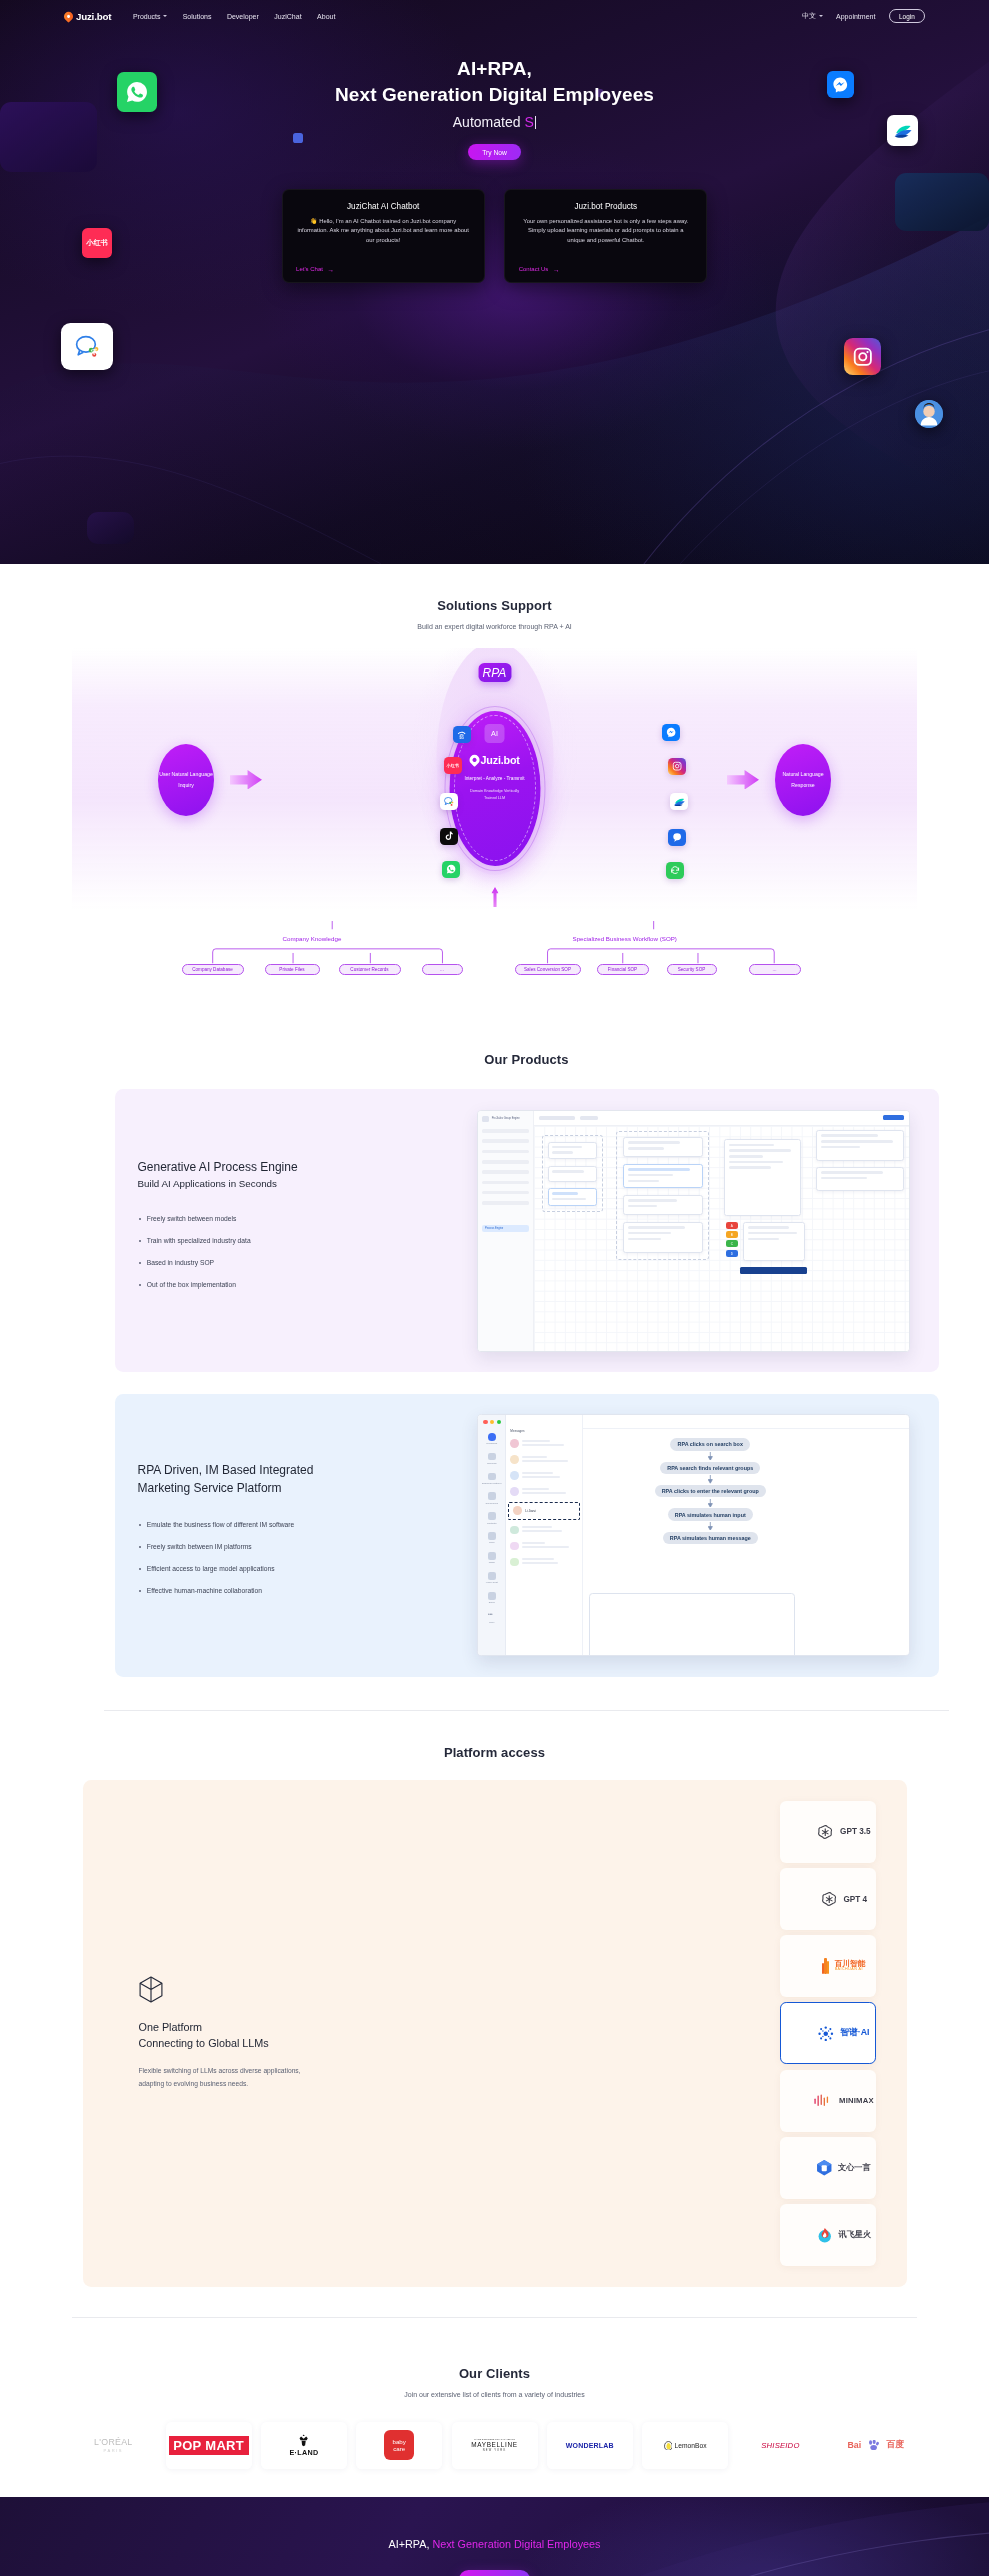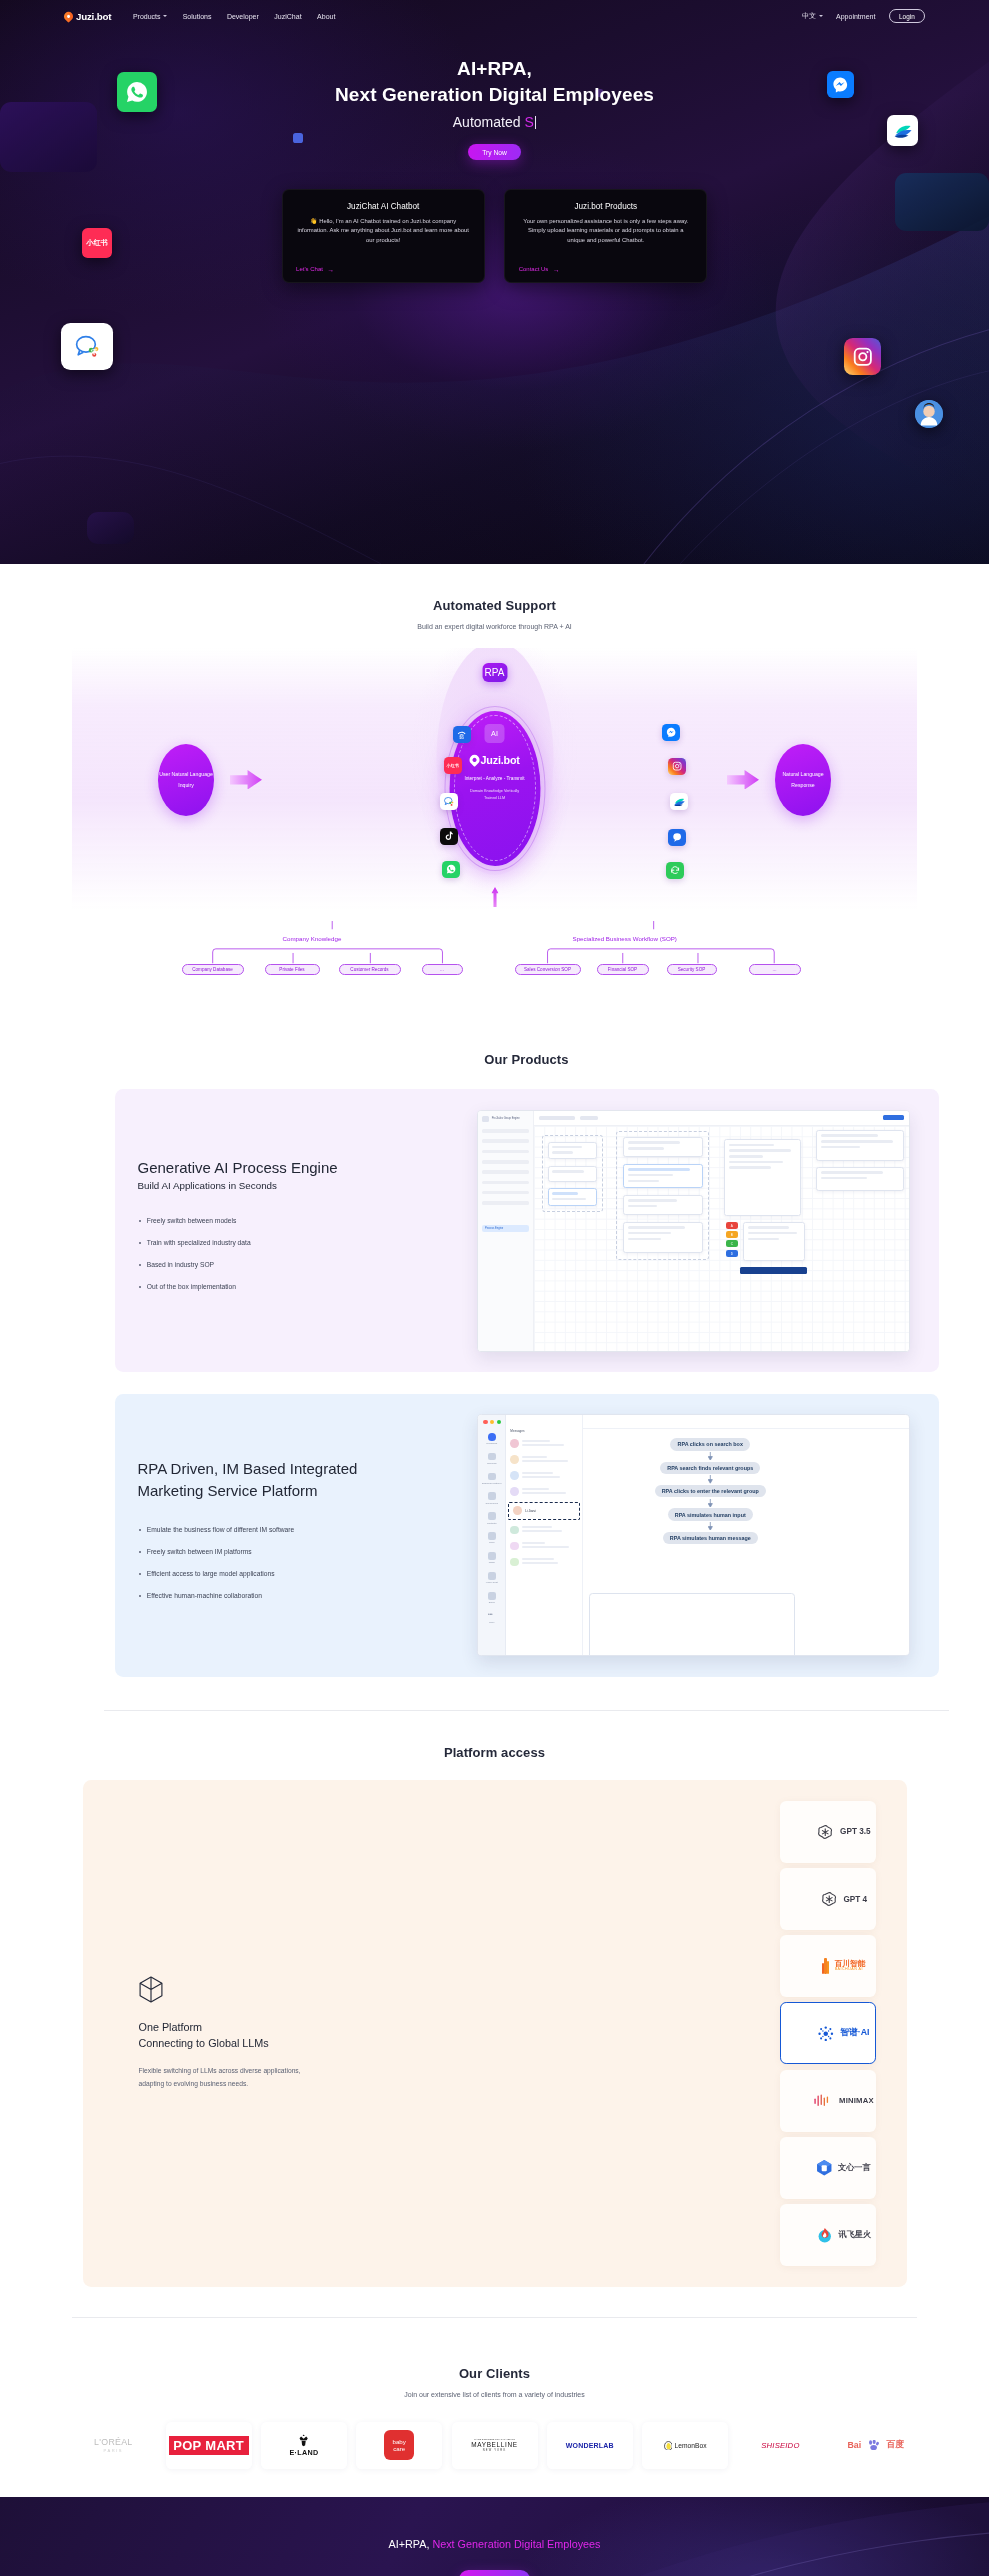--- a/index.html
+++ b/index.html
@@ -88,24 +88,25 @@
       linear-gradient(180deg, rgba(252,246,255,0) 0%, rgba(246,232,253,.85) 22%, rgba(244,228,252,.95) 55%, rgba(255,255,255,1) 96%);
     border-radius:3.1px;overflow:hidden;
   }
   .d-oval{
     position:absolute;left:50%;transform:translateX(-50%);top:-6.2px;width:117px;height:233px;
     border-radius:50%;
     background:linear-gradient(180deg, rgba(238,213,250,.75), rgba(246,230,253,.35));
   }
   .rpa-chip{
     position:absolute;left:50%;transform:translateX(-50%);top:15px;
-    width:25px;height:19.6px;border-radius:5.7px;
+    width:33px;height:19.6px;border-radius:5.7px;
     background:linear-gradient(150deg,#a919f0,#7d1ae8);
-    color:#fff;font-size:10px;display:flex;align-items:center;justify-content:center;
+    color:#fff;font-size:12px;display:flex;align-items:center;justify-content:center;
     box-shadow:0 2.6px 8.2px rgba(140,30,230,.4);
+    font-style:italic;
   }
   .core{
     position:absolute;left:50%;transform:translateX(-50%);top:63px;
     width:91px;height:155px;border-radius:50%;
     background:linear-gradient(160deg,#c01ef7 0%,#9b13f0 45%,#8a12ef 100%);
     box-shadow:0 6.2px 26px rgba(160,26,240,.38);
     display:flex;flex-direction:column;align-items:center;
     color:#fff;
   }
   .core-ring{
@@ -147,21 +148,21 @@
 
   
   .products{padding:30px 0 5.2px;margin-left:32px;}
   .pcard{
     width:824px;margin:21.6px auto 0;border-radius:8.2px;display:flex;align-items:center;
     padding:20.6px 23px;gap:15.5px;position:relative;overflow:hidden;
   }
   .pcard.violet{background:#f7f0fd;}
   .pcard.blue{background:#e9f2fd;}
   .pc-left{width:319px;flex:none;}
-  .pc-h1{font-size:15px;color:#222735;font-weight:400;line-height:1.45;}
+  .pc-h1{font-size:12px;color:#222735;font-weight:400;line-height:1.45;}
   .pc-h2{font-size:9.8px;color:#222735;font-weight:400;line-height:1.45;}
   .pc-list{margin-top:23px;list-style:none;}
   .pc-list li{font-size:6.7px;color:#3c4254;margin-bottom:11.3px;position:relative;padding-left:9.3px;line-height:1.6;}
   .pc-list li::before{content:"";position:absolute;left:1px;top:4.1px;width:2.1px;height:2.1px;border-radius:50%;background:#5b6173;}
   .pc-right{flex:1;display:flex;justify-content:center;}
 
   
   .mock1{width:433px;height:242px;background:#fff;border-radius:4.1px;border:0.5px solid #e3e6ee;
     box-shadow:0 6.2px 17.5px rgba(40,40,90,.1);position:relative;overflow:hidden;display:flex;}
   .m1-side{width:56px;background:#fafbfd;border-right:0.5px solid #eef0f5;padding:5.2px 4.1px;}
@@ -364,21 +365,21 @@
           <div class="hcard-link">
             <span>Contact Us</span>
             <span class="arrow-r">→</span>
           </div>
         </div>
       </div>
     </div>
   </section>
 
   <section class="section auto-wrap">
-    <h2 class="sec-title">Automated Support</h2>
+    <h2 class="sec-title">Solutions Support</h2>
     <p class="sec-sub">Build an expert digital workforce through RPA + AI</p>
 
     <div class="diagram">
       <div class="d-oval"></div>
       <div class="rpa-chip">RPA</div>
 
       <div class="core-ring"></div>
       <div class="core">
         <div class="ai-chip">AI</div>
         <div class="core-logo">

